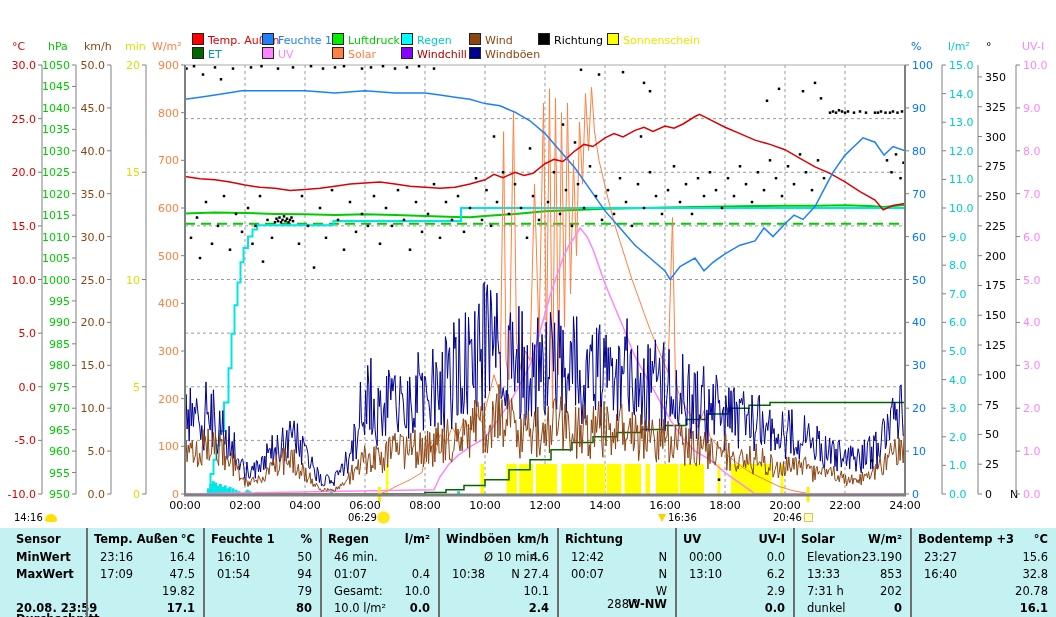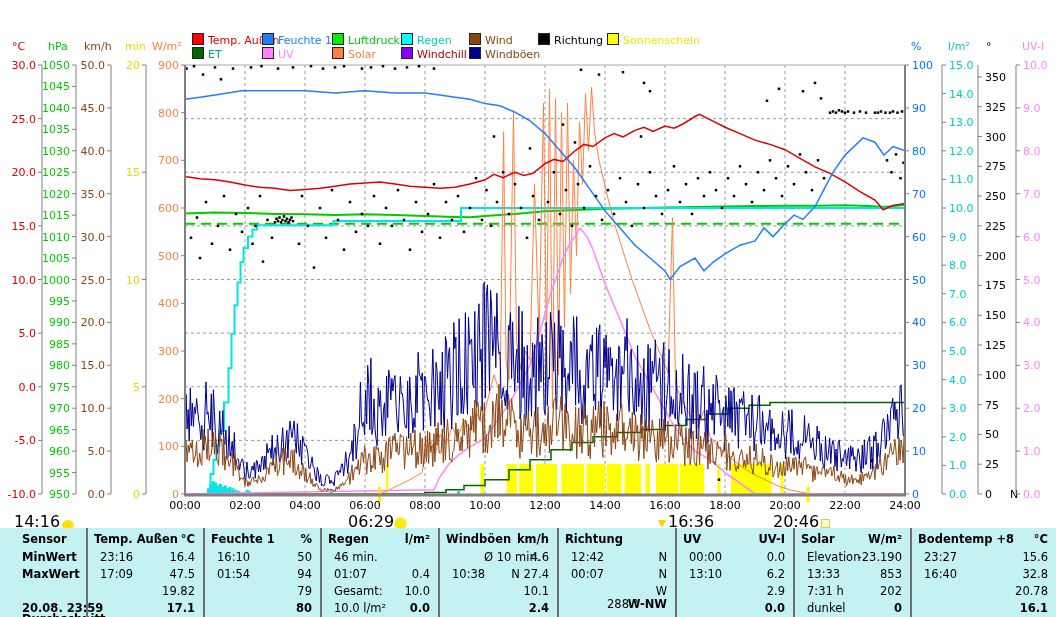--- a/index.html
+++ b/index.html
@@ -4,21 +4,21 @@
 <style>
   html,body{margin:0;padding:0;background:#fff;}
   .stage{position:relative;width:1056px;height:617px;background:#fff;overflow:hidden;
          font-family:"DejaVu Sans",sans-serif;font-size:11px;color:#000;}
   .title{position:absolute;top:6px;left:0;right:0;text-align:center;font-size:15px;color:#333;}
   .legend-item{position:absolute;height:12px;white-space:nowrap;}
   .legend-item .sw{display:inline-block;width:10px;height:10px;border:1px solid #222;vertical-align:-1px;margin-right:4px;}
   .legend-item .lb{font-size:11px;}
   svg text{font-family:"DejaVu Sans",sans-serif;}
   .markers{position:absolute;left:0;top:0;width:100%;height:100%;pointer-events:none;}
-  .marker{position:absolute;top:512px;height:14px;white-space:nowrap;font-size:16px;color:#000;}
+  .marker{position:absolute;top:512px;height:14px;white-space:nowrap;font-size:10px;color:#000;}
   .marker .ic{display:inline-block;vertical-align:-1px;margin:0 2px;}
   .icn-sun{width:9px;height:9px;border-radius:50%;background:#ffee00;box-shadow:0 0 2px 1.5px #ffd700;}
   .icn-moon{width:12px;height:8px;background:#ffe000;border-radius:60% 60% 35% 35% / 90% 90% 25% 25%;}
   .icn-arrow-down{width:0;height:0;border-left:4px solid transparent;border-right:4px solid transparent;border-top:8px solid #ffd000;}
   .icn-square{width:7px;height:7px;background:#ffffbb;border:1px solid #cccc66;}
   .info-table{position:absolute;left:0;top:528px;width:1056px;height:89px;background:#c4f2f2;font-size:11.5px;}
   .tcol{position:absolute;top:0;height:100%;box-sizing:border-box;}
   .tcol.sep{border-left:2px solid #6e6e6e;}
   .trow{position:absolute;left:6px;right:6px;height:16px;line-height:16px;white-space:nowrap;}
   .trow .lt{position:absolute;left:6px;}
@@ -594,21 +594,21 @@
         <text x="905" y="509" fill="#000" font-size="11" text-anchor="middle">24:00</text>
       </g>
     </svg>
   <div class="markers" id="markers">
       <div class="marker" style="left: 14px;"><span>14:16</span><span class="ic icn-moon"></span></div>
       <div class="marker" style="left: 348px;"><span>06:29</span><span class="ic icn-sun"></span></div>
       <div class="marker" style="left: 656px;"><span class="ic icn-arrow-down"></span><span>16:36</span></div>
       <div class="marker" style="left: 773px;"><span>20:46</span><span class="ic icn-square"></span></div>
     </div>
   <div class="info-table" id="infotable">
-      <div class="tcol labcol" style="left: 16px; width: 86px; border-radius: 19px;">
+      <div class="tcol labcol" style="left: 10px; width: 86px; border-radius: 19px;">
         <div class="trow " style="top: 3px;">
           <span class="lt" style="left: 0px;">Sensor</span>
         </div>
         <div class="trow " style="top: 21px;">
           <span class="lt" style="left: 0px;">MinWert</span>
         </div>
         <div class="trow " style="top: 38px;">
           <span class="lt" style="left: 0px;">MaxWert</span>
         </div>
         <div class="trow " style="top: 55px;">
@@ -767,21 +767,21 @@
           <span class="lt">7:31 h</span>
           <span class="rt">202</span>
         </div>
         <div class="trow cur" style="top: 72px;">
           <span class="lt">dunkel</span>
           <span class="rt">0</span>
         </div>
       </div>
       <div class="tcol sep" style="left: 910px; width: 146px;">
         <div class="trow hdr" style="top: 3px;">
-          <span class="lt">Bodentemp +8</span>
+          <span class="lt">Bodentemp +3</span>
           <span class="rt">°C</span>
         </div>
         <div class="trow " style="top: 21px;">
           <span class="lt">23:27</span>
           <span class="rt">15.6</span>
         </div>
         <div class="trow " style="top: 38px;">
           <span class="lt">16:40</span>
           <span class="rt">32.8</span>
         </div>

